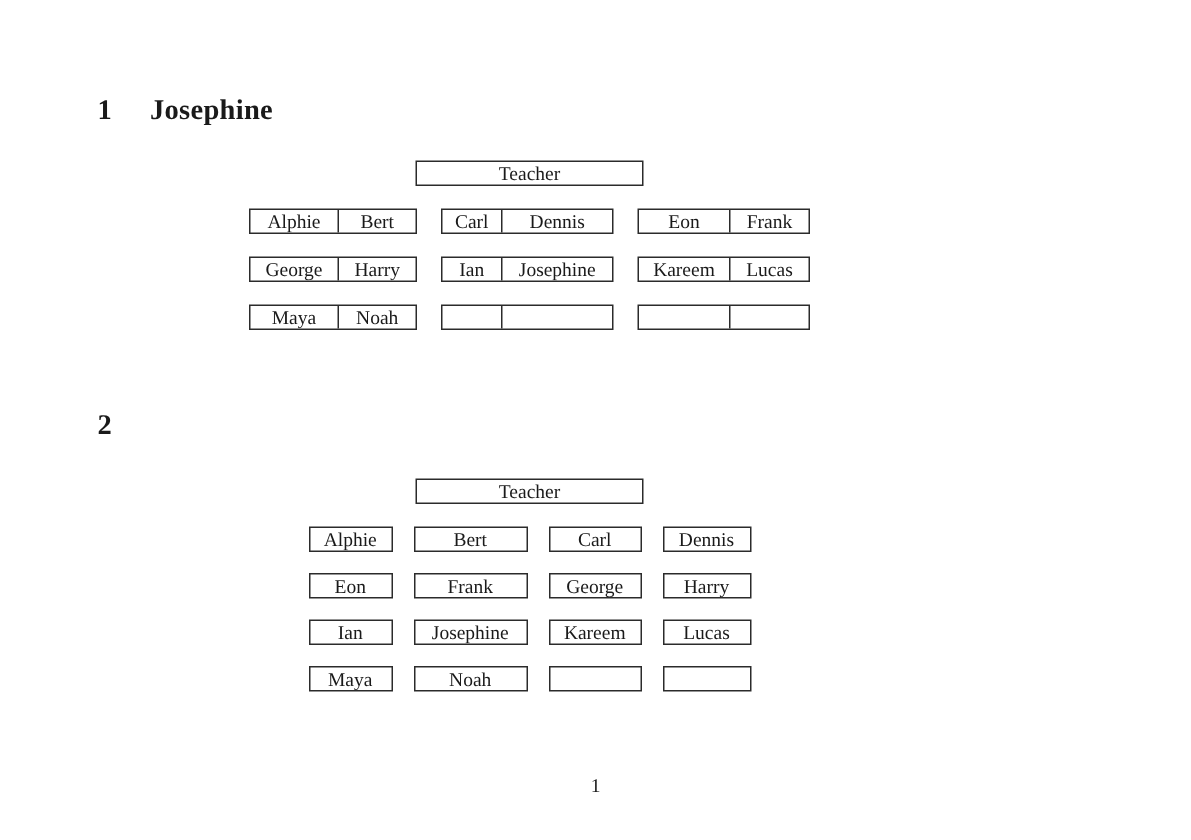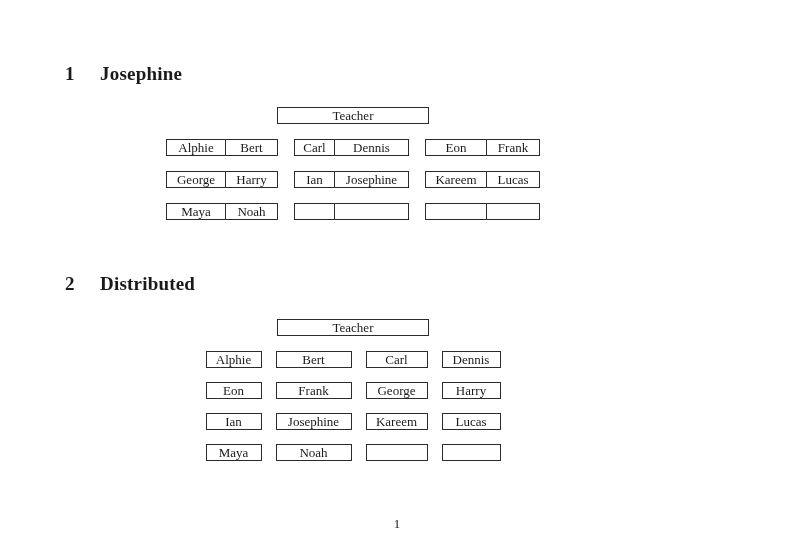--- a/index.html
+++ b/index.html
@@ -114,21 +114,20 @@
     </div>
     <div class="desk">
       <div class="cell l c3l"></div>
       <div class="cell c3r"></div>
     </div>
   </div>
 </div>
 
 <h2 class="heading" id="heading-2">
     <span class="num">2</span>
-    <span class="ttl">Distributed</span>
   </h2>
 
 <div class="diagram" id="diagram-2">
   <div class="teacher-box">Teacher</div>
 
   <div class="seat-row">
     <div class="seat s1">Alphie</div>
     <div class="seat s2">Bert</div>
     <div class="seat s3">Carl</div>
     <div class="seat s4">Dennis</div>

